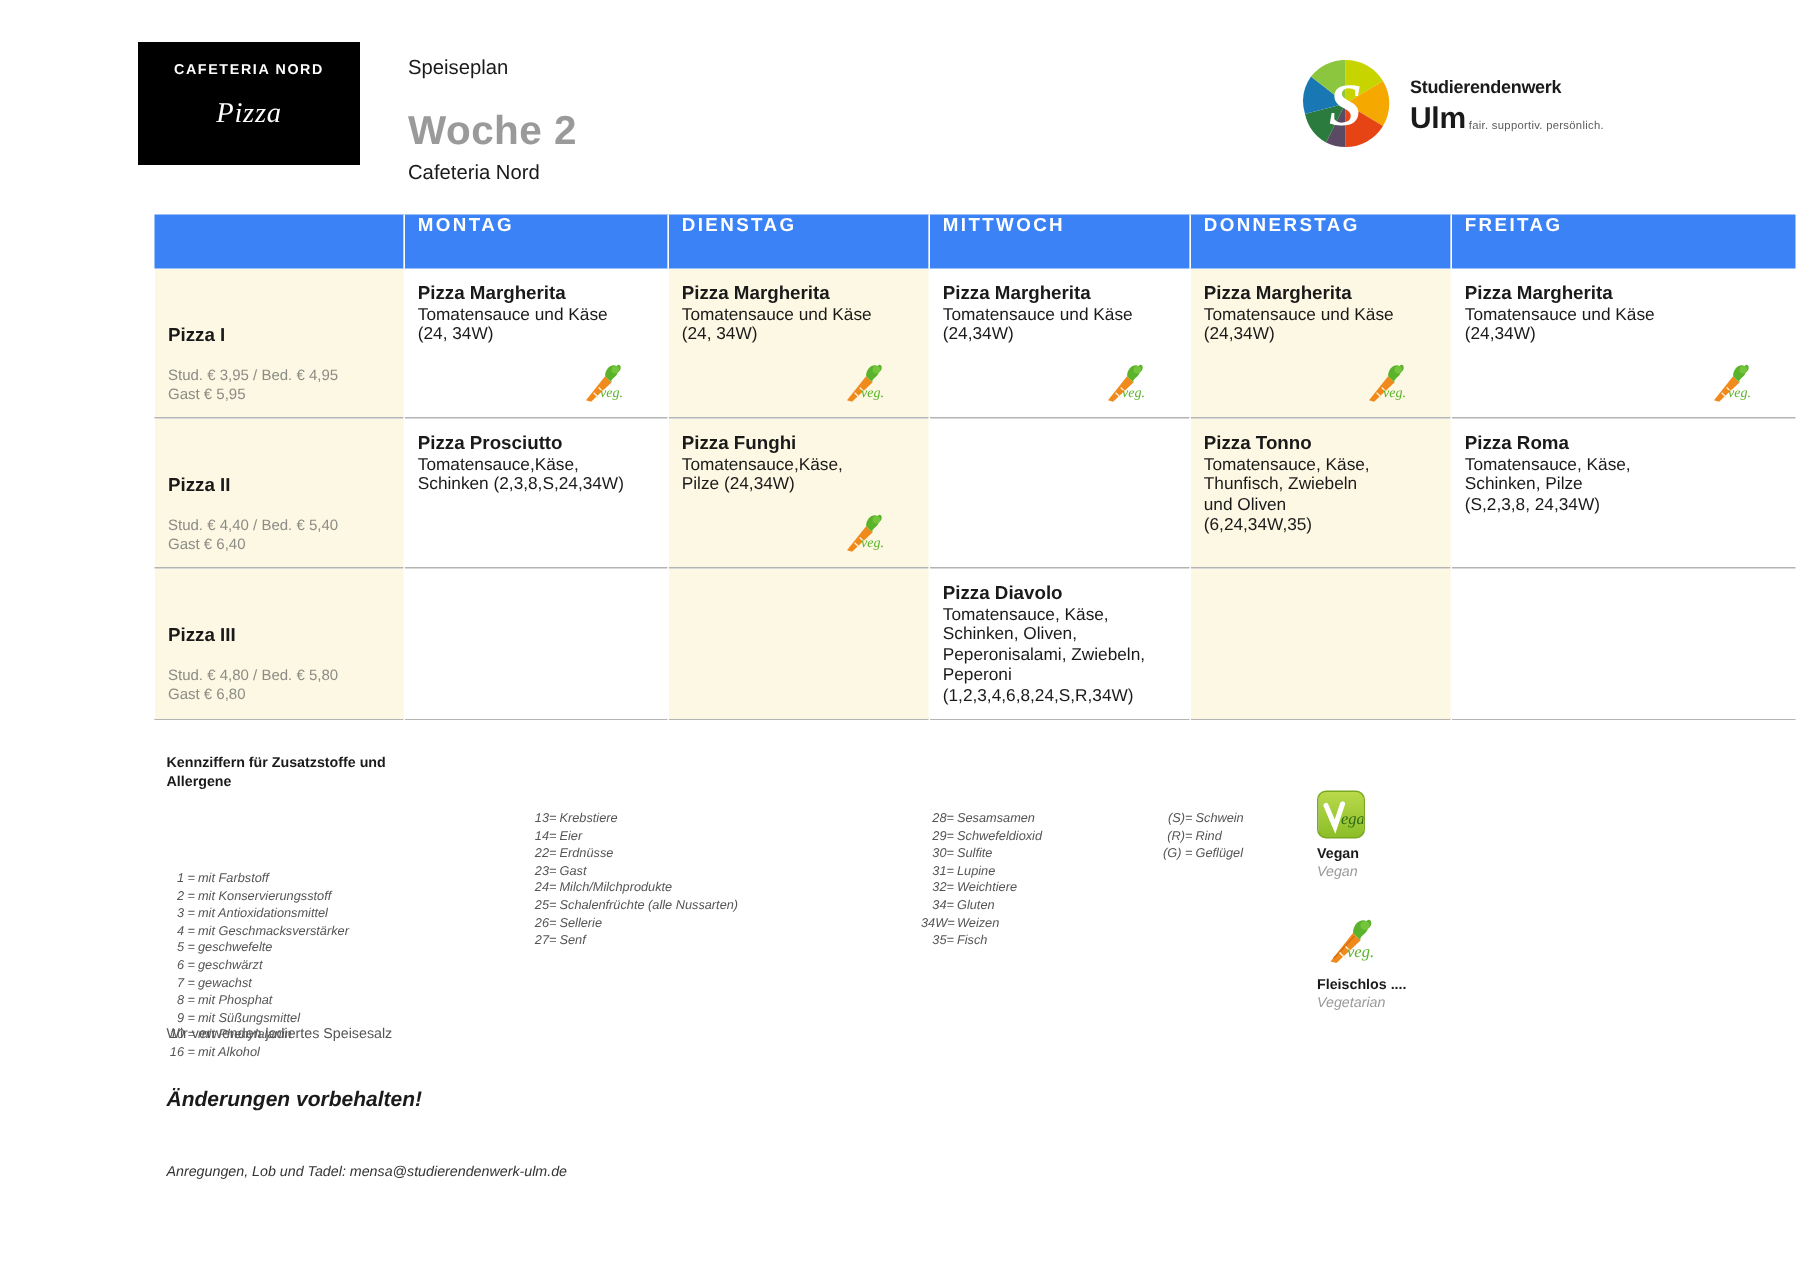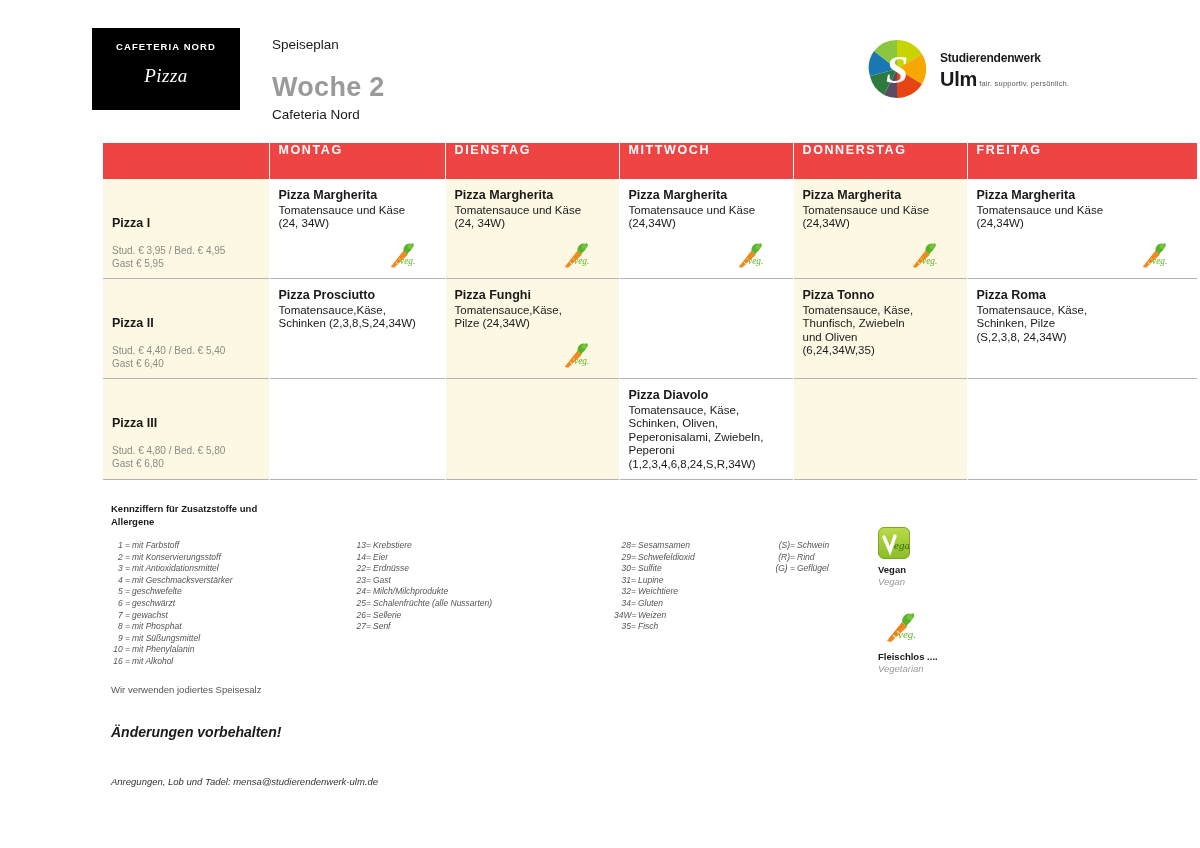--- a/index.html
+++ b/index.html
@@ -116,21 +116,21 @@
     left: 103px; top: 143px;
     width: 1094px;
     border-collapse: collapse;
     table-layout: fixed;
   }
   #menu-table th, #menu-table td {
     vertical-align: top;
     padding: 0;
   }
   #menu-table thead th {
-    background: #ef4444;
+    background: #3b82f6;
     color: #ffffff;
     height: 36px;
     font-size: 12.5px;
     font-weight: bold;
     letter-spacing: 1.6px;
     text-align: left;
     padding: 0 0 0 9px;
     border-right: 1px solid #ffffff;
     margin-top: 36px;
   }
@@ -213,21 +213,21 @@
     color: #555555;
     line-height: 11.6px;
     white-space: nowrap;
   }
   .legend-col .lrow { display: block; }
   .legend-col .lnum {
     display: inline-block;
     text-align: right;
     margin-right: 2px;
   }
-  #legend-col-1 { left: 2px;   }
+  #legend-col-1 { left: 2px; margin-top: 40px;   }
   #legend-col-1 .lnum { width: 17px; }
   #legend-col-2 { left: 243px; }
   #legend-col-2 .lnum { width: 17px; }
   #legend-col-3 { left: 503px; }
   #legend-col-3 .lnum { width: 22px; }
   #legend-col-4 { left: 662px; }
   #legend-col-4 .lnum { width: 22px; }
 
   
   #symbol-key {

